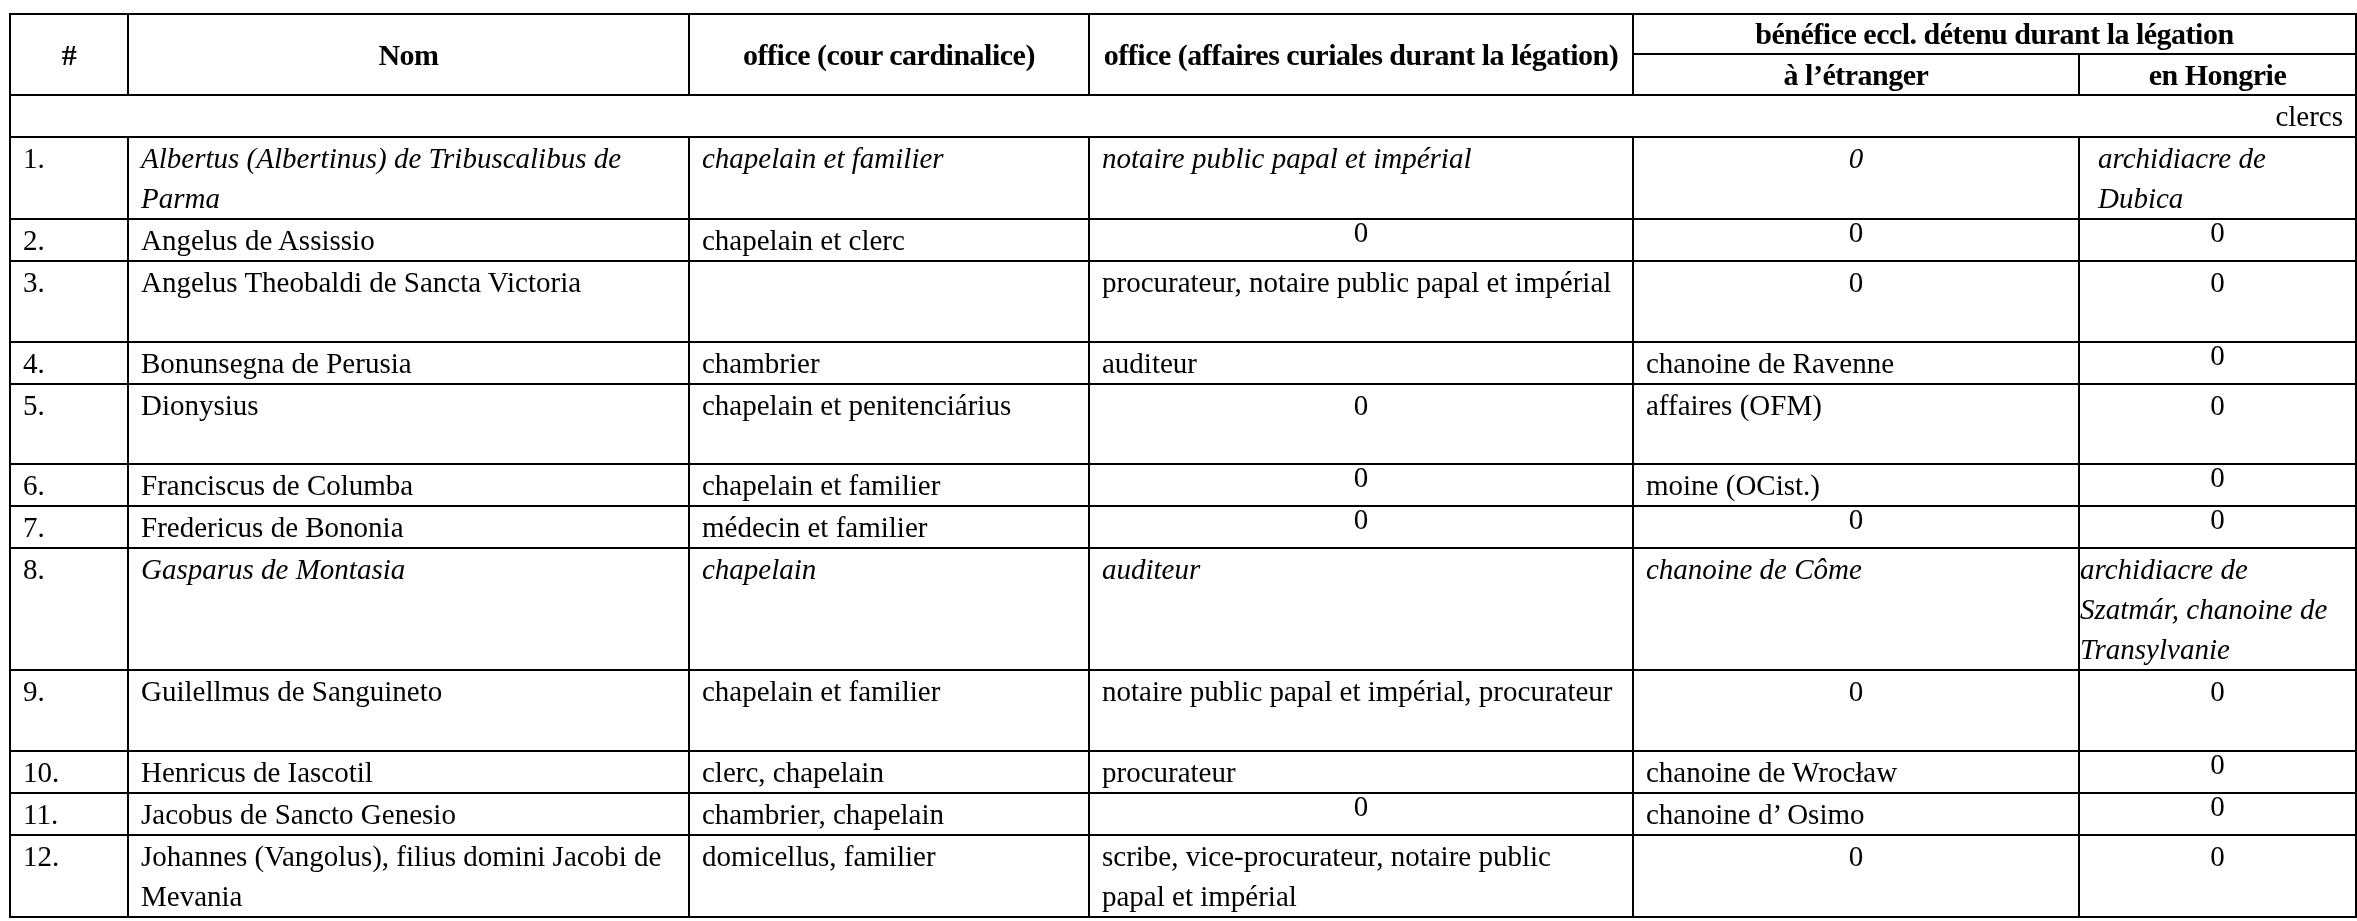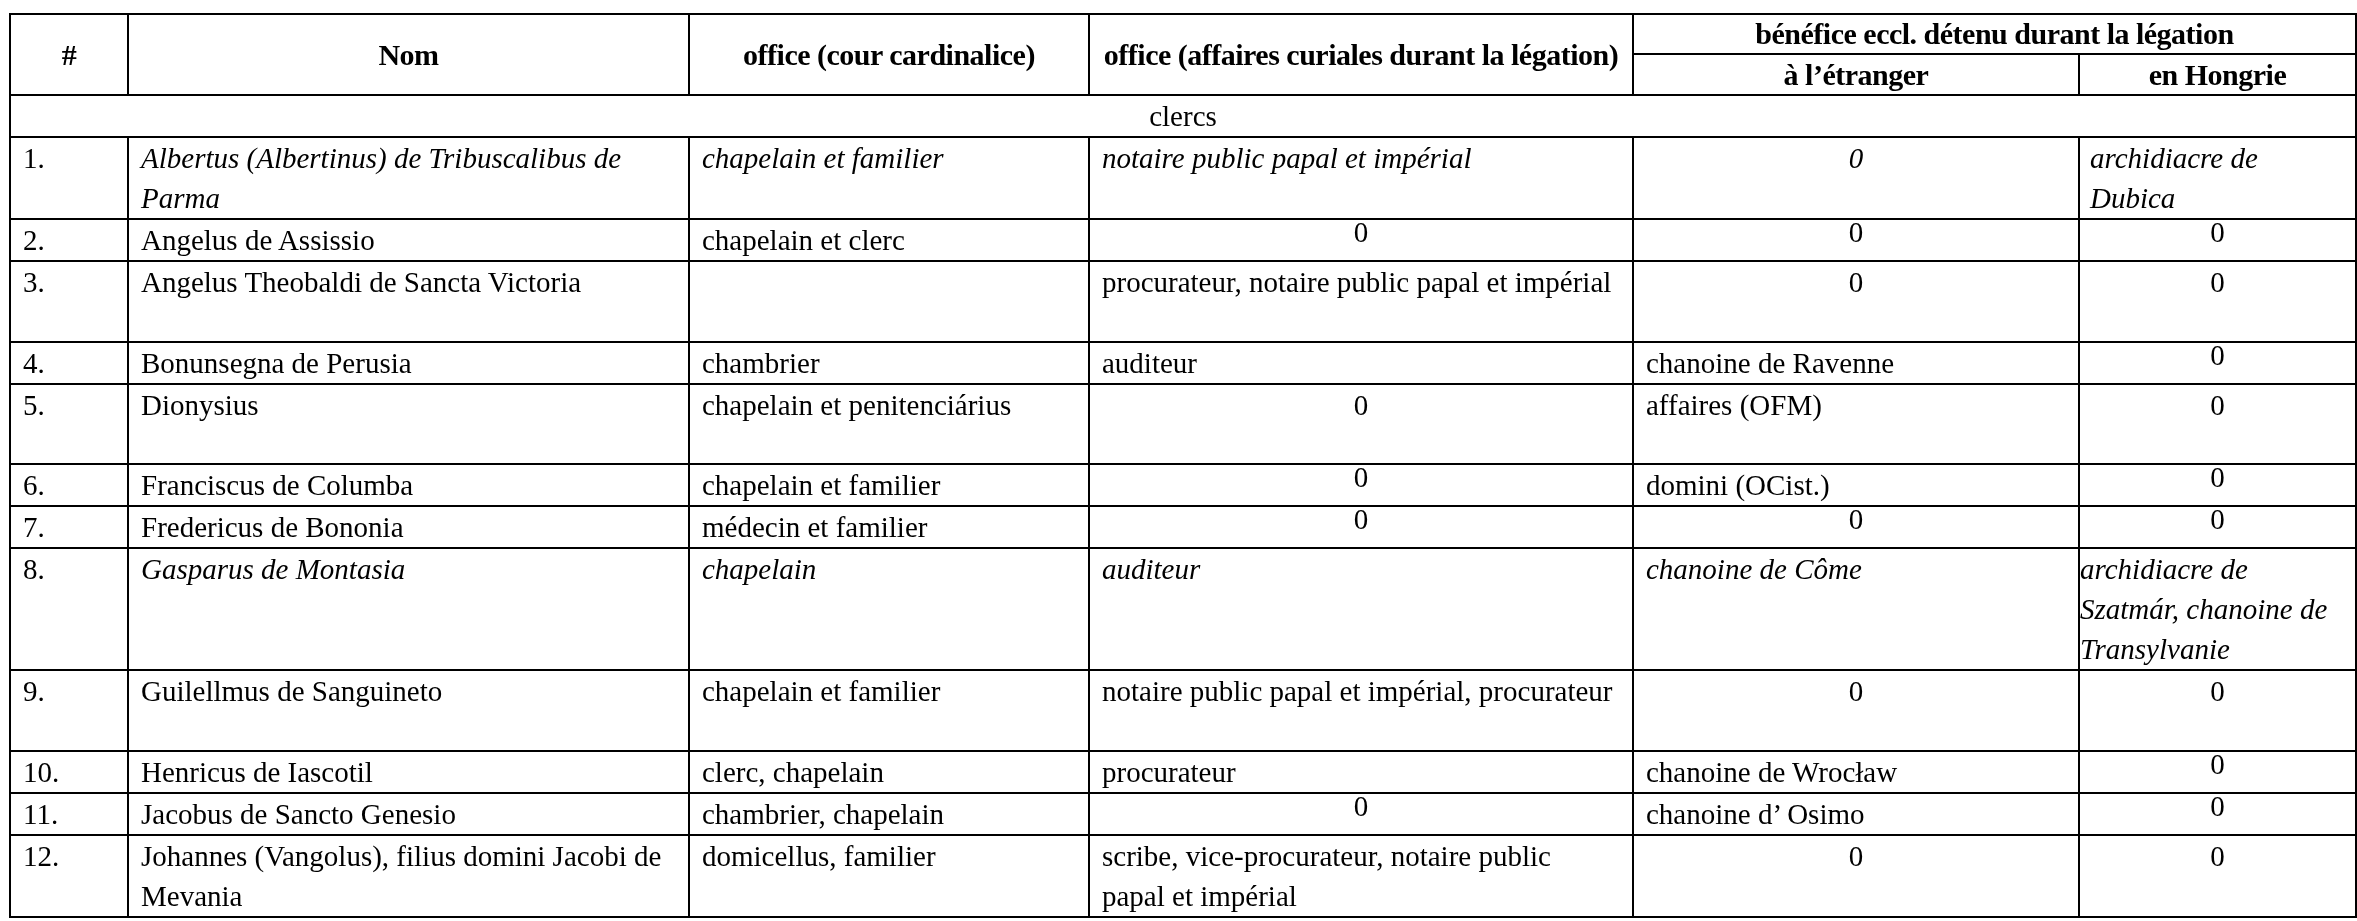--- a/index.html
+++ b/index.html
@@ -7,21 +7,21 @@
          font-family: "Liberation Serif", "DejaVu Serif", serif; color: #000; }
   table.doc { position: absolute; left: 9px; top: 13px; border-collapse: collapse;
               table-layout: fixed; width: 2346px; }
   table.doc td, table.doc th { border: 2px solid #000; padding: 0 12px; vertical-align: top;
               font-size: 29px; line-height: 40px; font-weight: normal; overflow: hidden; }
   table.doc th { font-weight: bold; text-align: center; vertical-align: middle; line-height: 38px;
                  font-size: 30px; letter-spacing: -0.5px; }
   th.h-top { height: 38px; }
   th.h-bottom { height: 39px; border-radius: 7px; }
   td.num { vertical-align: middle; text-align: left; padding-left: 14px; font-size: 31px; }
-  td.section { text-align: center; vertical-align: middle; height: 39px; padding: 0; }
+  td.section { text-align: right; vertical-align: middle; height: 39px; padding: 0; }
   td.zero { text-align: center; vertical-align: top; }
   td.zero-mid { text-align: center; vertical-align: middle; }
   .it { font-style: italic; }
   .cond { letter-spacing: -0.8px; }
 </style>
 </head>
 <body>
 
 <table class="doc">
   <colgroup>
@@ -49,21 +49,21 @@
     <tr>
       <td colspan="6" class="section">clercs</td>
     </tr>
 
     <tr style="height:82px">
       <td class="num">1.</td>
       <td class="it">Albertus (Albertinus) de Tribuscalibus de Parma</td>
       <td class="it">chapelain et familier</td>
       <td class="it">notaire public papal et impérial</td>
       <td class="zero-mid it">0</td>
-      <td class="it" style="padding-left:10px">archidiacre de Dubica</td>
+      <td class="it" style="padding-left:18px">archidiacre de Dubica</td>
     </tr>
 
     <tr style="height:41px">
       <td class="num">2.</td>
       <td>Angelus de Assissio</td>
       <td>chapelain et clerc</td>
       <td class="zero" style="line-height:24px">0</td>
       <td class="zero" style="line-height:24px">0</td>
       <td class="zero" style="line-height:24px">0</td>
     </tr>
@@ -93,21 +93,21 @@
       <td class="zero-mid">0</td>
       <td>affaires (OFM)</td>
       <td class="zero-mid">0</td>
     </tr>
 
     <tr style="height:40px">
       <td class="num">6.</td>
       <td>Franciscus de Columba</td>
       <td>chapelain et familier</td>
       <td class="zero" style="line-height:24px">0</td>
-      <td>domini (OCist.)</td>
+      <td>moine (OCist.)</td>
       <td class="zero" style="line-height:24px">0</td>
     </tr>
 
     <tr style="height:42px">
       <td class="num">7.</td>
       <td>Fredericus de Bononia</td>
       <td>médecin et familier</td>
       <td class="zero" style="line-height:24px">0</td>
       <td class="zero" style="line-height:24px">0</td>
       <td class="zero" style="line-height:24px">0</td>

